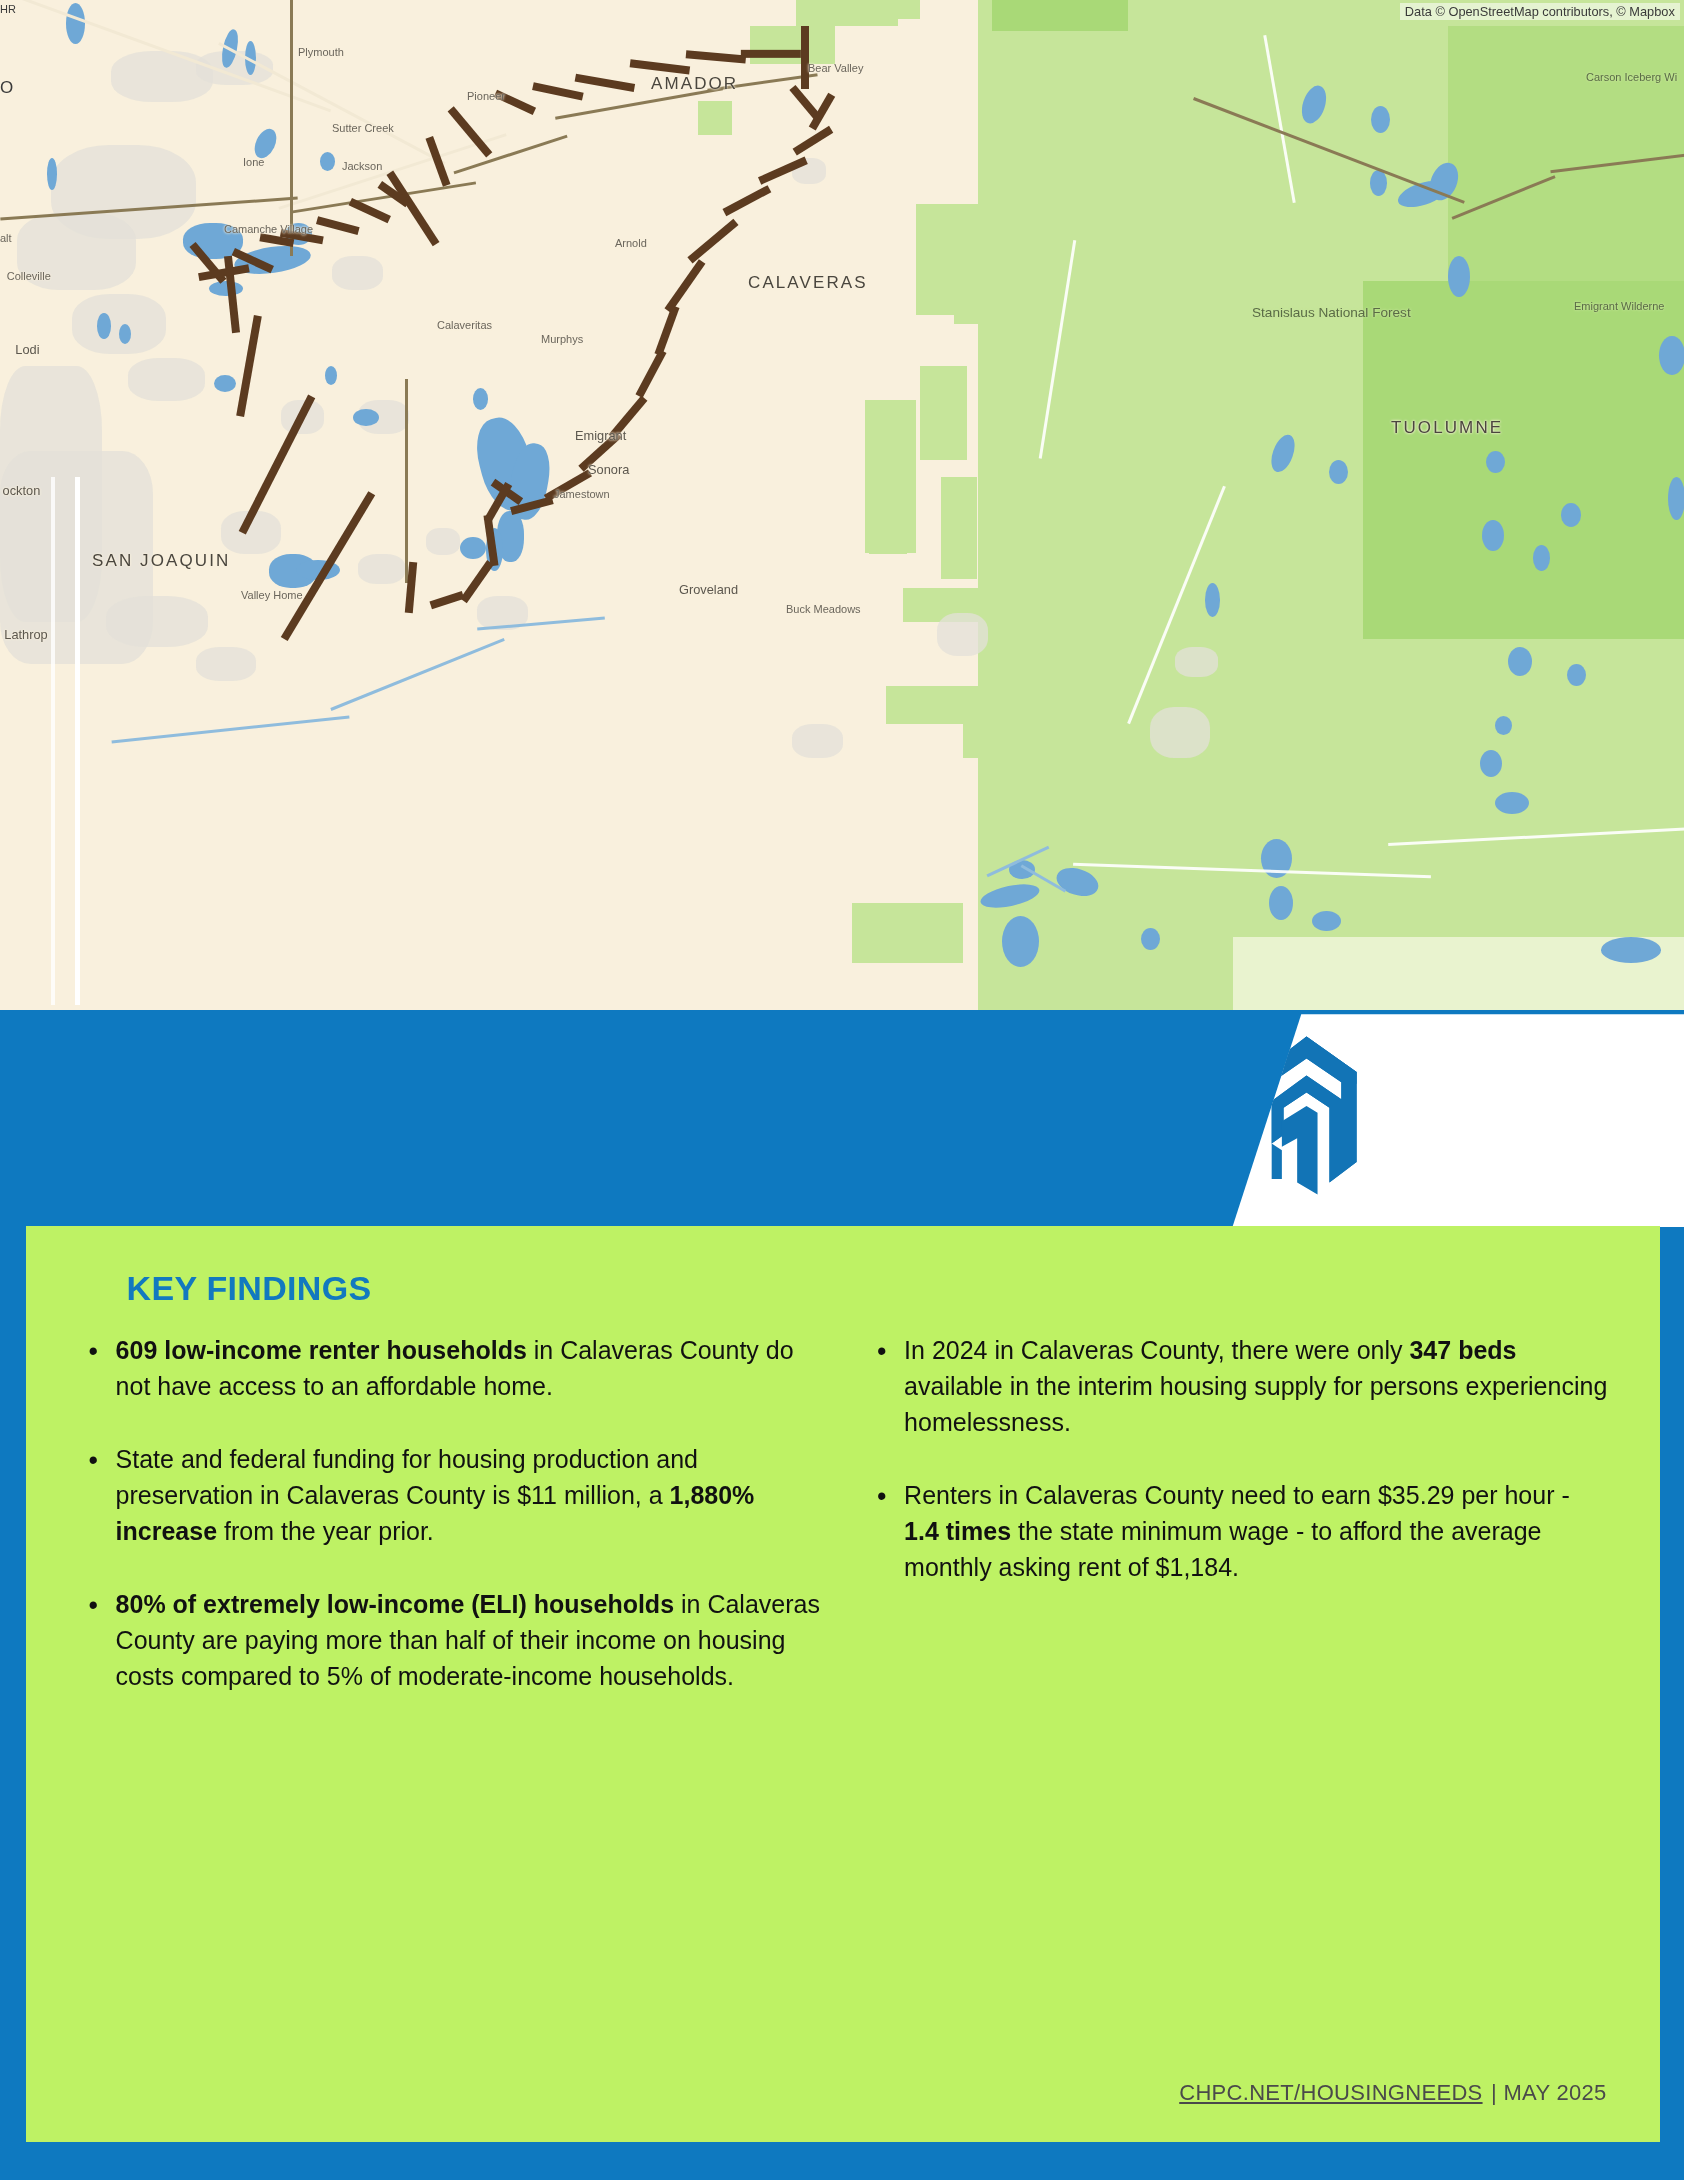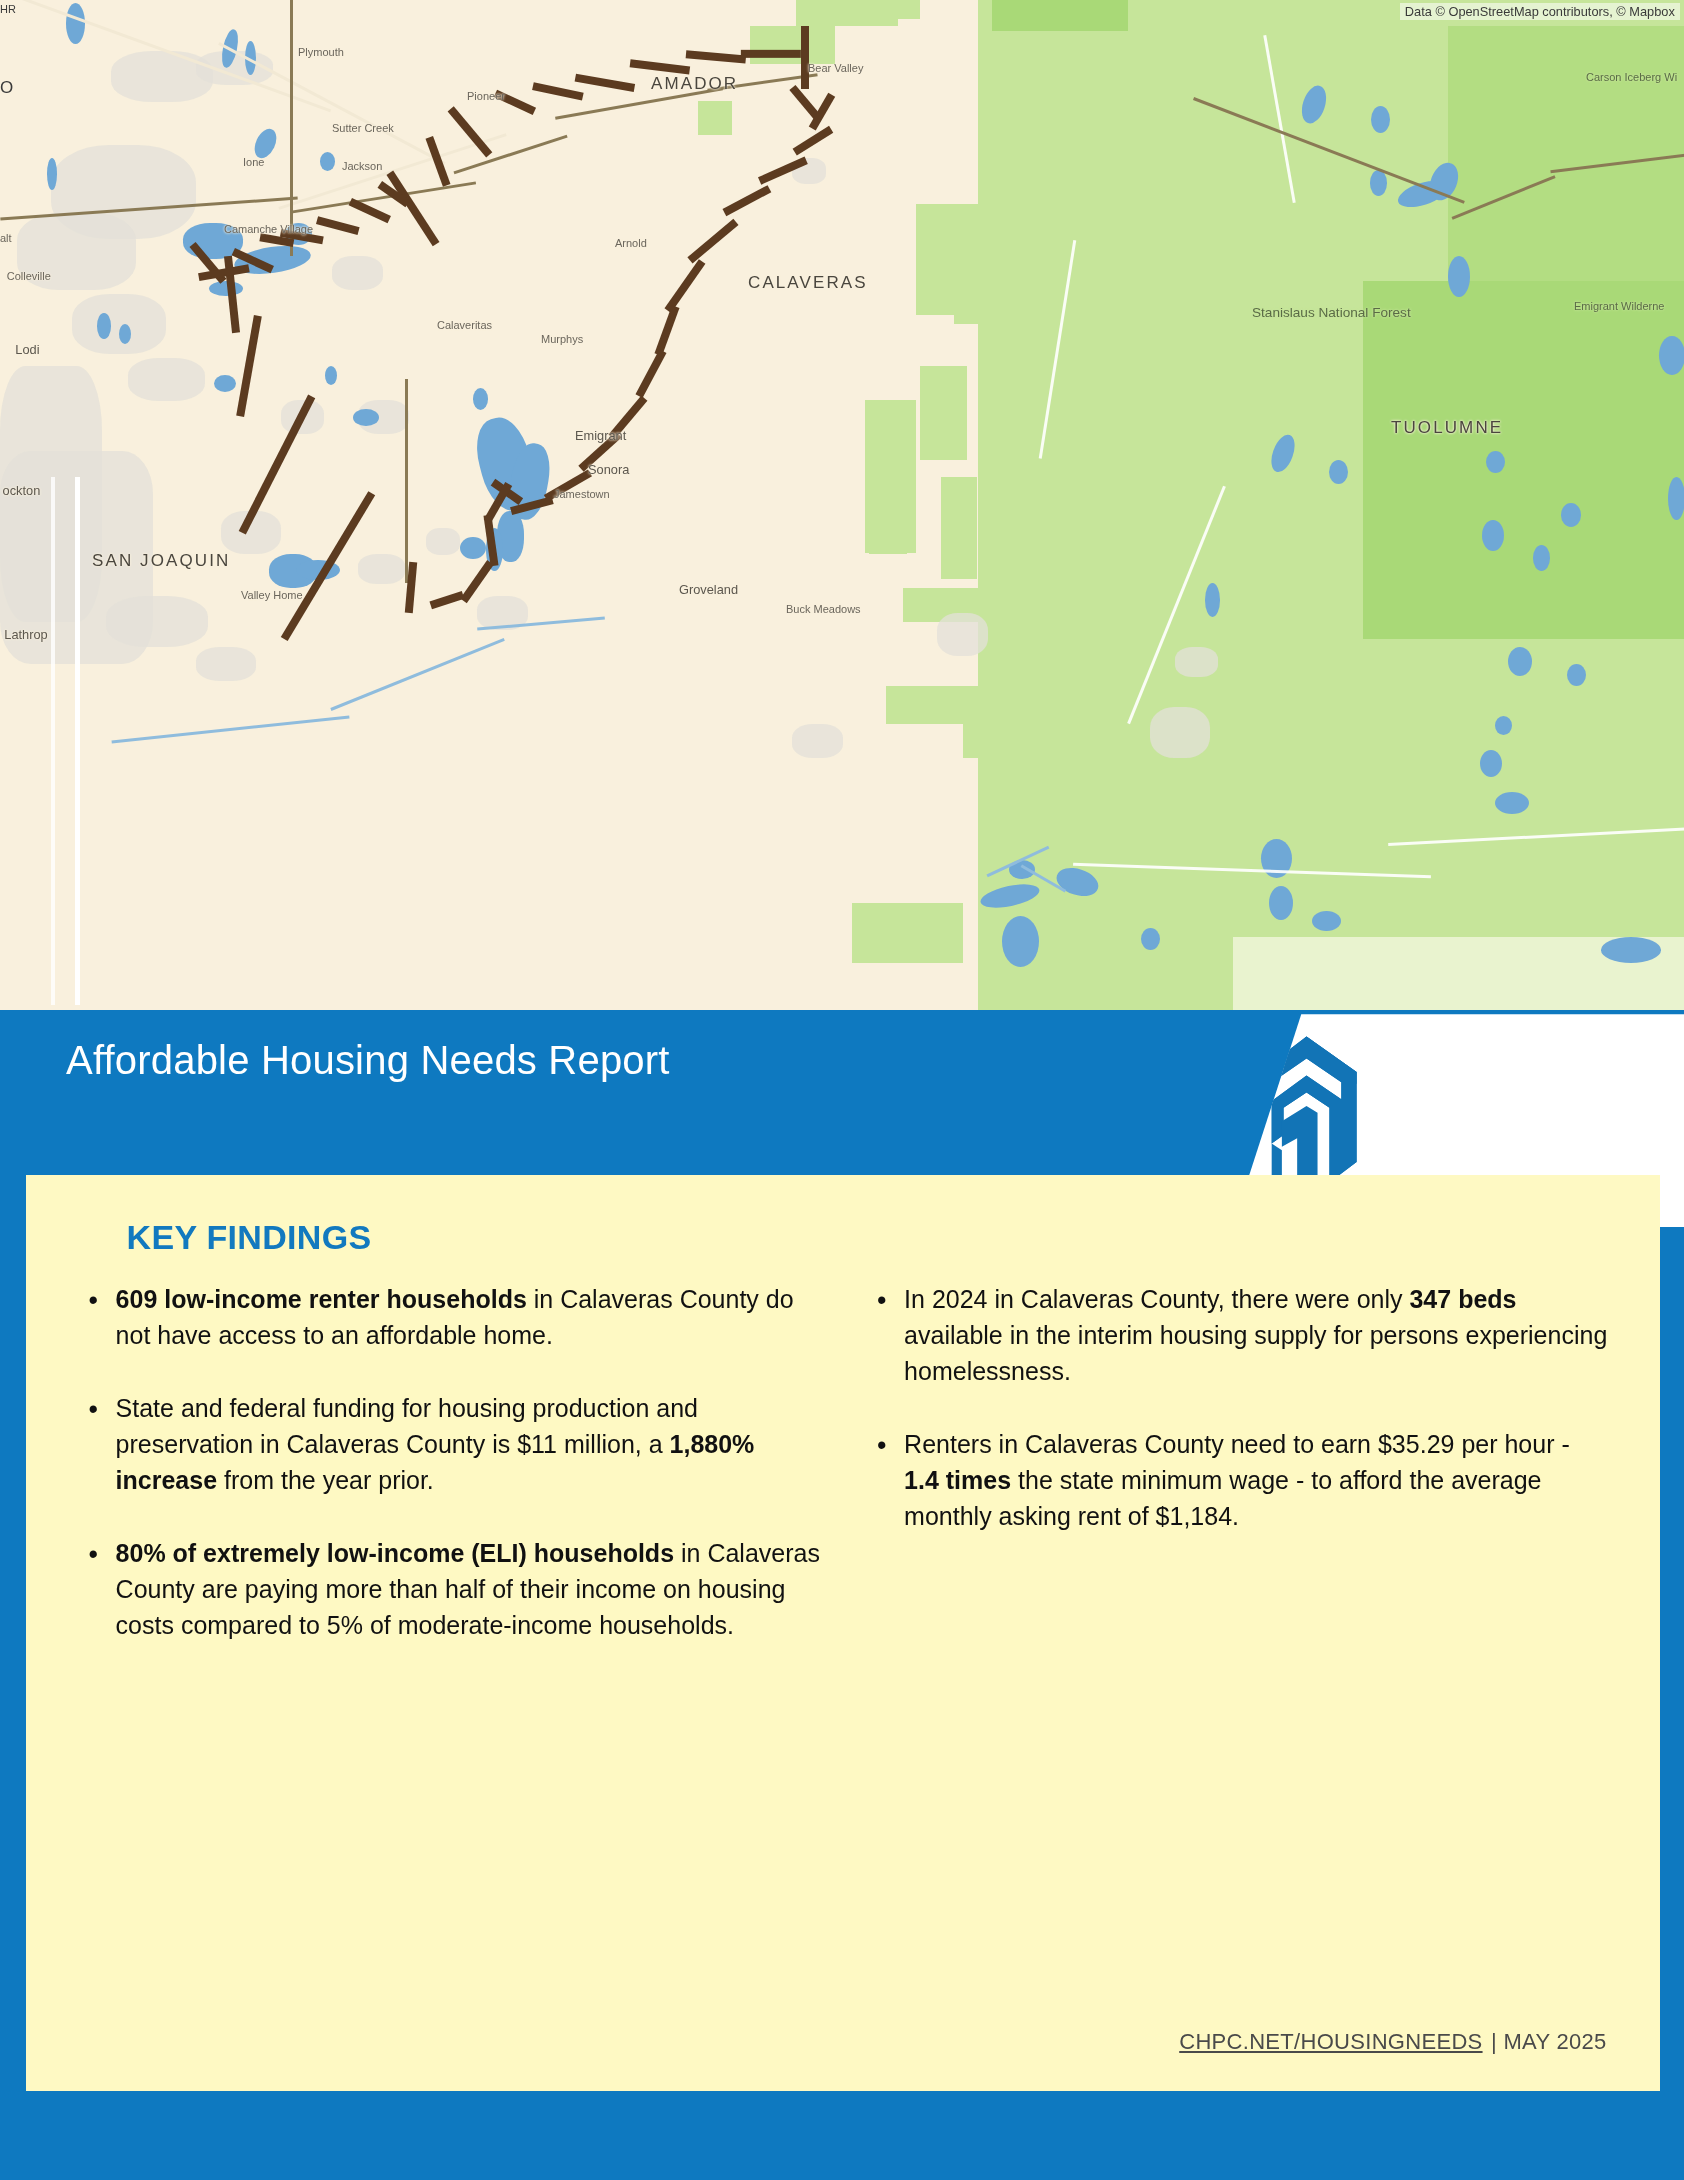--- a/index.html
+++ b/index.html
@@ -95,22 +95,22 @@
     color:#1274b6; font-weight:bold; font-size:25.6px; line-height:1.06;
     letter-spacing:-0.2px;
   }
   .logo-tag {
     margin-top:6px; color:#1a1a1a; font-size:13.2px; font-style:italic;
     line-height:1.25; font-family:"Liberation Serif", serif; font-weight:600;
   }
 
   
   .card {
-    position:absolute; left:25.6px; top:1175px; width:1634px; height:916px;
-    background:#fef9c3;
+    position:absolute; left:25.6px; top:1226px; width:1634px; height:916px;
+    background:#bef264;
   }
   .key-findings {
     position:absolute; left:101px; top:43px;
     color:#1279bf; font-size:34px; font-weight:bold; letter-spacing:0.3px;
   }
   .columns {
     position:absolute; left:51px; top:106px; width:1533px;
     display:flex; gap:44px;
   }
   .col { width:750px; }
@@ -346,21 +346,20 @@
     <div class="maplabel lbl-town" style="left:808px;top:62px;">Bear Valley</div>
     <div class="maplabel lbl-town" style="left:0px;top:2.6px;color:#3a3a3a;">HR</div>
     <div class="maplabel lbl-county" style="left:0px;top:78px;color:#3a3a3a;">O</div>
     <div class="maplabel lbl-town" style="left:0px;top:232px;">alt</div>
 
     <div class="attribution">Data © OpenStreetMap contributors, © Mapbox</div>
   </div>
 
   <div class="header">
     <div class="header-title">
-      <div class="line2">Affordable Housing Needs Report</div>
     </div>
 
     <div class="logo-box">
       <div class="logo-inner">
         <svg class="logo-mark" viewBox="0 0 126 206">
           <path fill="#1274b6" d="M63 4 L122 46 L122 152 L90 176 L90 88 L63 70 L36 88 L36 120 L22 130 L22 80 L63 50 L104 78 L104 58 L63 30 L8 68 L8 56 Z"></path>
           <path fill="#1274b6" d="M63 4 L122 46 L122 60 L63 22 L8 60 L8 46 Z"></path>
           <path fill="#1274b6" d="M22 130 L22 172 L34 172 L34 138 Z"></path>
           <path fill="#1274b6" d="M36 120 L36 88 L63 70 L90 88 L90 176 L122 152 L122 46 L63 4 L8 46 L8 68 L63 30 L104 58 L104 78 L63 50 L22 80 L22 130 Z"></path>
           <path fill="#1274b6" d="M34 104 L63 86 L76 94 L76 190 L52 176 L52 124 L34 134 Z"></path>

